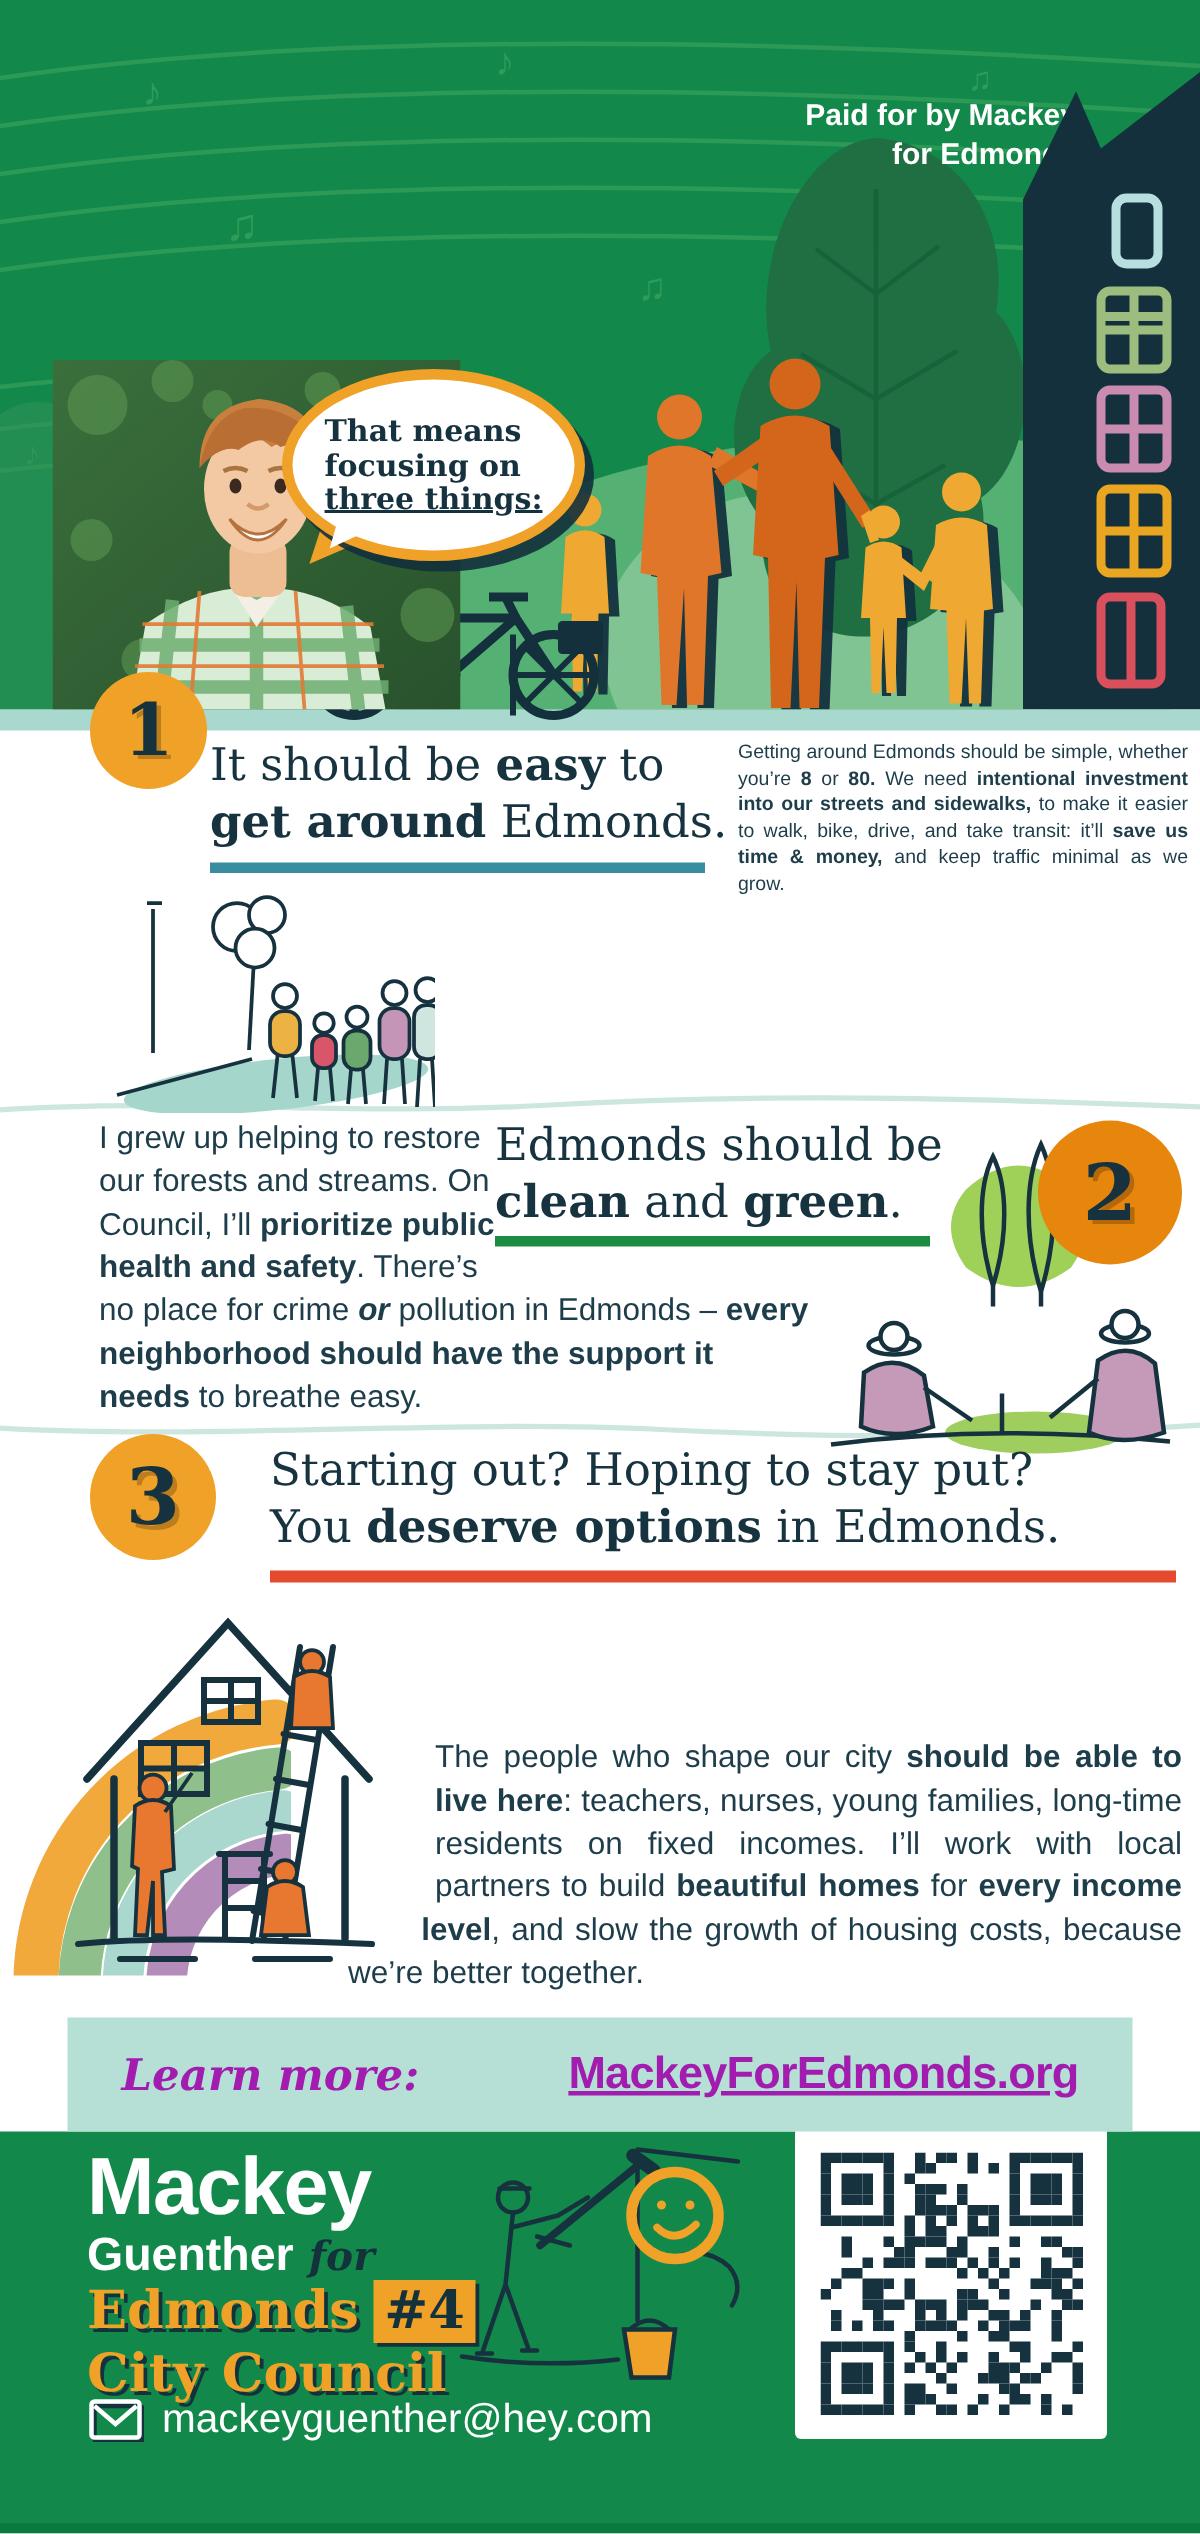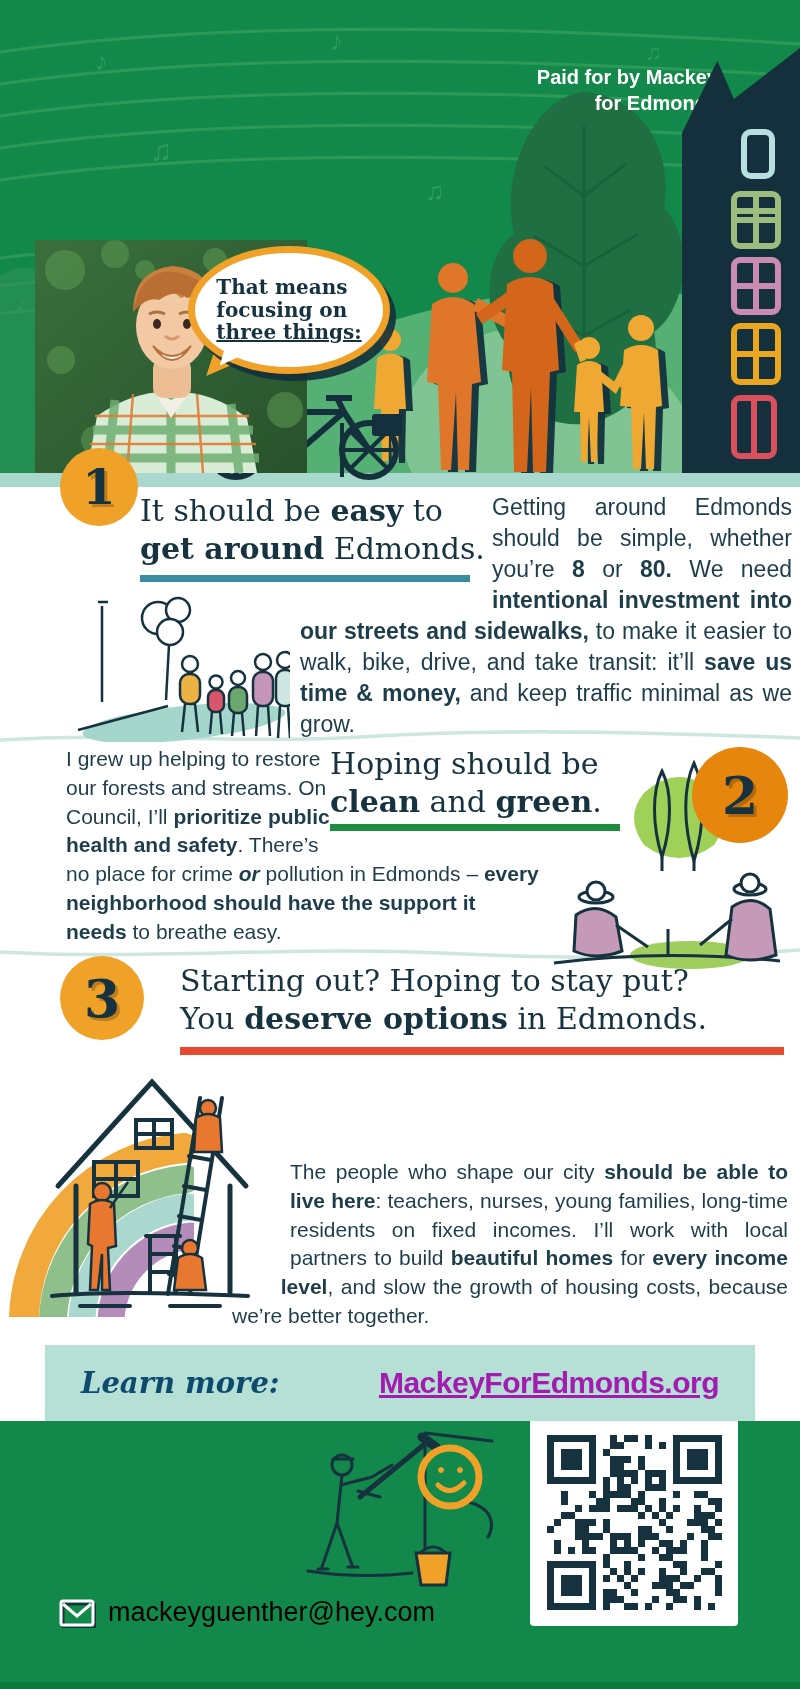--- a/index.html
+++ b/index.html
@@ -57,21 +57,21 @@
   .num-2{font-size:52px;background:#e7860d;}
   .num-3{left:60px;top:956px;width:84px;height:84px;background:#f0a127;font-size:52px;}
   .num-shadow{text-shadow:3px 3px 0 rgba(0,0,0,.22);}
 
   
   .heading{font-family:"DejaVu Serif",serif;font-weight:400;font-size:30px;line-height:1.25;color:#17333f;}
   .rule{height:7px;}
   .rule-teal{background:#3a8da0;width:330px;margin-top:8px;}
   .rule-green{background:#1d8c41;width:290px;margin-top:4px;}
   .rule-red{background:#e64a2e;height:8px;width:604px;margin-top:10px;}
-  .body-text{margin:0;font-size:23px;line-height:1.35;color:#1e3d4a;text-align:justify;}
+  .body-text{margin:0;font-size:13px;line-height:1.35;color:#1e3d4a;text-align:justify;}
 
   .s1-content{position:absolute;left:140px;top:492px;width:652px;z-index:11;}
   .s1-head-block{float:left;width:352px;margin-bottom:6px;}
   .s1-illo{float:left;clear:left;width:218px;height:152px;margin:2px 10px 0 -68px;}
 
   .divider{position:absolute;left:0;z-index:10;}
   .div1{top:728px;}
   .div2{top:944px;}
 
   .s2-content{position:absolute;left:66px;top:745px;width:722px;z-index:11;font-size:21px;}
@@ -86,38 +86,38 @@
   .rainbow-svg{position:absolute;left:-6px;top:1112px;z-index:10;}
   .house3-svg{position:absolute;left:50px;top:1066px;z-index:11;}
   .s3-body{position:absolute;left:232px;top:1118px;width:556px;z-index:12;}
   .s3-body .body-text{font-size:21px;line-height:1.37;margin-top:40px;}
   .house-spacer{float:left;width:64px;height:208px;margin-left:-6px;
                 shape-outside:polygon(0 16%,100% 32%,100% 72%,0 88%);}
 
   
   .learn{position:absolute;left:45px;top:1345px;width:710px;height:76px;background:#b6dfd6;z-index:12;
          display:flex;align-items:center;justify-content:space-between;padding:0 36px;box-sizing:border-box;}
-  .learn-label{font-family:"DejaVu Serif",serif;font-style:italic;font-weight:700;font-size:29px;color:#0c4a6e;}
+  .learn-label{font-family:"DejaVu Serif",serif;font-style:italic;font-weight:700;font-size:29px;color:#a21caf;}
   .learn-link{font-size:30px;font-weight:700;color:#a21caf;text-decoration:underline;letter-spacing:-.5px;}
 
   
   .footer{position:absolute;left:0;top:1421px;width:800px;height:268px;background:#12894a;z-index:5;}
   .f-name{position:absolute;left:58px;top:10px;}
   .f-first{font-size:54px;font-weight:700;color:#fff;line-height:1.0;letter-spacing:-1px;}
   .f-line2{margin-top:2px;font-size:31px;font-weight:700;color:#fff;line-height:1.05;}
   .f-for{font-family:"DejaVu Serif",serif;font-style:italic;font-weight:700;font-size:27px;color:#14323c;margin-left:10px;}
   .f-office{font-family:"DejaVu Serif",serif;font-weight:700;font-size:35px;line-height:1.22;color:#f0a127;
             text-shadow:2.5px 2.5px 0 #14323c;}
   .f-seat{display:inline-block;background:#f0a127;color:#14323c;text-shadow:none;padding:0 7px;margin-left:10px;
           box-shadow:2.5px 2.5px 0 #14323c;}
   .painter-svg{position:absolute;left:300px;top:6px;}
   .qr-box{position:absolute;left:530px;top:-3px;width:208px;height:208px;background:#fff;border-radius:4px;
           display:flex;align-items:center;justify-content:center;}
   .f-email{position:absolute;left:58px;top:176px;display:flex;align-items:center;gap:12px;}
-  .f-email-text{font-size:27px;color:#000000;}
+  .f-email-text{font-size:27px;color:#ffffff;}
   .bottom-strip{position:absolute;left:0;bottom:0;width:800px;height:7px;background:#0b7a3e;z-index:6;}
 </style>
 </head>
 <body>
 
 <div class="page">
 
   <div class="hero">
 
     <svg class="staff-svg" width="800" height="480" viewBox="0 0 800 480">
@@ -343,21 +343,21 @@
   <div class="s2-content">
     <div class="s2-head-block">
       <svg class="s2-trees" width="130" height="120" viewBox="0 0 130 120">
         <path d="M30 40 Q65 8 100 40 Q120 64 100 92 Q65 118 30 92 Q10 64 30 40 Z" fill="#9fd058"></path>
         <g stroke="#16323e" stroke-width="3" fill="none">
           <path d="M48 18 C58 38 58 72 48 104 C38 72 38 38 48 18 Z"></path>
           <path d="M80 10 C91 34 91 72 80 108 C69 72 69 34 80 10 Z"></path>
           <path d="M48 104 L48 118 M80 108 L80 118"></path>
         </g>
       </svg>
-      <div class="heading"><span>Hoping should be</span><br><span class="rt-b">clean</span><span> and </span><span class="rt-b">green</span><span>.</span></div>
+      <div class="heading"><span>Edmonds should be</span><br><span class="rt-b">clean</span><span> and </span><span class="rt-b">green</span><span>.</span></div>
       <div class="rule rule-green"></div>
       <div class="num-circle num-2 abs">
         <span class="num-shadow">2</span>
       </div>
     </div>
     <div class="s2-illo">
       <svg width="248" height="112" viewBox="0 0 248 112">
         <ellipse cx="150" cy="96" rx="60" ry="14" fill="#9fce5f"></ellipse>
         <g stroke="#16323e" stroke-width="3" fill="none">
           <path d="M14 104 Q120 90 240 102"></path>
@@ -428,20 +428,30 @@
     <div class="house-spacer"></div>
     <p class="body-text"><span>The people who shape our city </span><span class="rt-b">should be able to live here</span><span>: teachers, nurses, young families, long-time residents on fixed incomes. I’ll work with local partners to build </span><span class="rt-b">beautiful homes</span><span> for </span><span class="rt-b">every income level</span><span>, and slow the growth of housing costs, because we’re better together.</span></p>
   </div>
 
   <div class="learn">
     <span class="learn-label">Learn more:</span>
     <a class="learn-link" href="#">MackeyForEdmonds.org</a>
   </div>
 
   <div class="footer">
+    <div class="f-name">
+      <div class="f-first">Mackey</div>
+      <div class="f-line2">
+        <span>Guenther</span><span class="f-for">for</span>
+      </div>
+      <div class="f-office">
+        <span>Edmonds</span><span class="f-seat">#4</span>
+      </div>
+      <div class="f-office">City Council</div>
+    </div>
 
     <svg class="painter-svg" width="200" height="170" viewBox="0 0 200 170">
       <g stroke="#16323e" stroke-width="3" fill="none" stroke-linecap="round">
         <path d="M125 6 V120 M125 6 L192 14"></path>
         <path d="M150 78 Q170 70 186 84 Q196 96 188 110"></path>
         <circle cx="42" cy="38" r="10"></circle>
         <path d="M33 32 H53 M42 48 L37 96 M37 96 L22 140 M37 96 L52 138 M18 142 H28 M48 140 H58"></path>
         <path d="M41 58 L72 50 M72 50 L92 38"></path>
         <path d="M58 64 L80 70"></path>
         <path d="M60 70 L126 16" stroke-width="5"></path>

